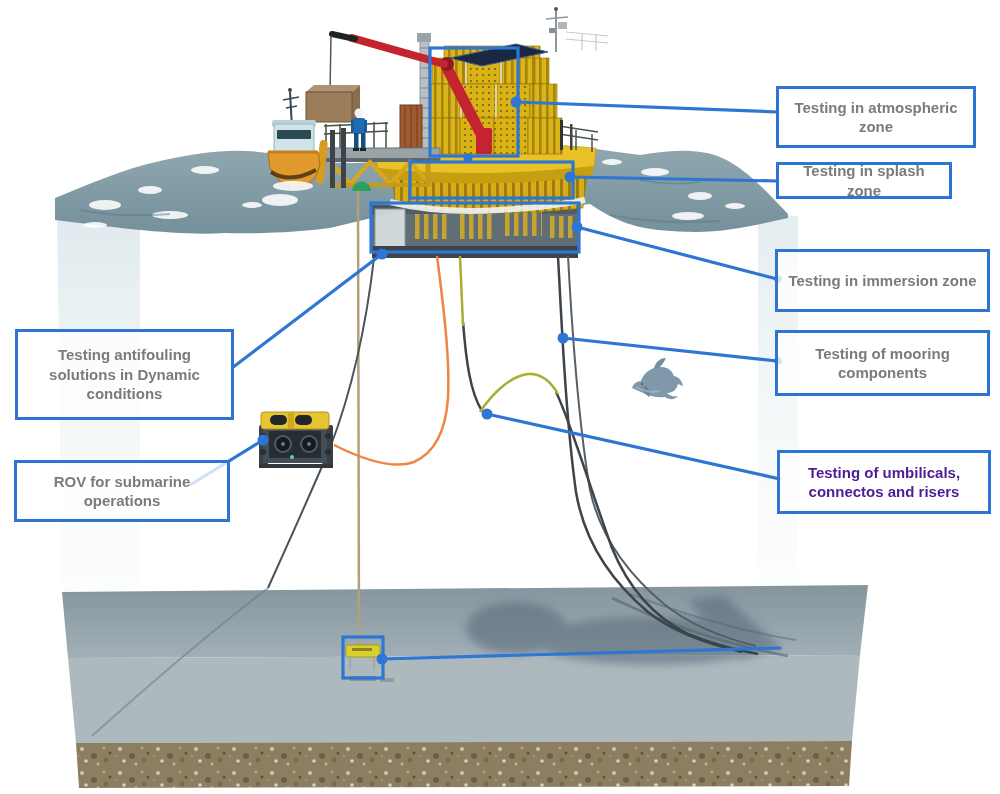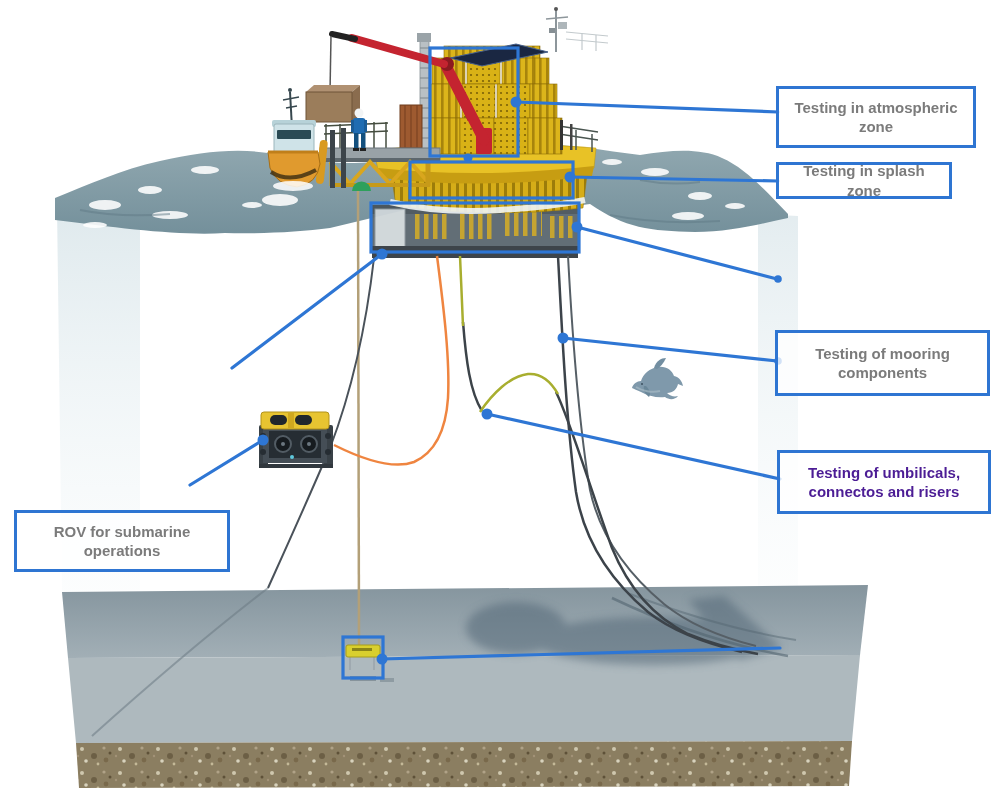--- a/index.html
+++ b/index.html
@@ -330,23 +330,29 @@
         <circle cx="778" cy="361" r="3.8"></circle>
   </g>
 </svg>
 
   <div class="callout" style="left: 776px; top: 86px; width: 200px; height: 62px; border-color: rgb(46, 117, 210); color: rgb(123, 123, 123);">
     <span>Testing in atmospheric zone</span>
   </div>
   <div class="callout" style="left: 776px; top: 162px; width: 176px; height: 37px; border-color: rgb(46, 117, 210); color: rgb(123, 123, 123);">
     <span>Testing in splash zone</span>
   </div>
+  <div class="callout" style="left: 775px; top: 249px; width: 215px; height: 63px; border-color: rgb(46, 117, 210); color: rgb(123, 123, 123);">
+    <span>Testing in immersion zone</span>
+  </div>
   <div class="callout" style="left: 775px; top: 330px; width: 215px; height: 66px; border-color: rgb(46, 117, 210); color: rgb(123, 123, 123);">
     <span>Testing of mooring components</span>
   </div>
   <div class="callout" style="left: 777px; top: 450px; width: 214px; height: 64px; border-color: rgb(46, 117, 210); color: #4c1d95;">
     <span>Testing of umbilicals, connectos and risers</span>
   </div>
-  <div class="callout" style="left: 14px; top: 510px; width: 216px; height: 62px; border-color: rgb(46, 117, 210); color: rgb(123, 123, 123);">
+  <div class="callout" style="left: 15px; top: 329px; width: 219px; height: 91px; border-color: rgb(46, 117, 210); color: rgb(123, 123, 123);">
+    <span>Testing antifouling solutions in Dynamic conditions</span>
+  </div>
+  <div class="callout" style="left: 14px; top: 460px; width: 216px; height: 62px; border-color: rgb(46, 117, 210); color: rgb(123, 123, 123);">
     <span>ROV for submarine operations</span>
   </div>
 
 </div>
 
 </body></html>

